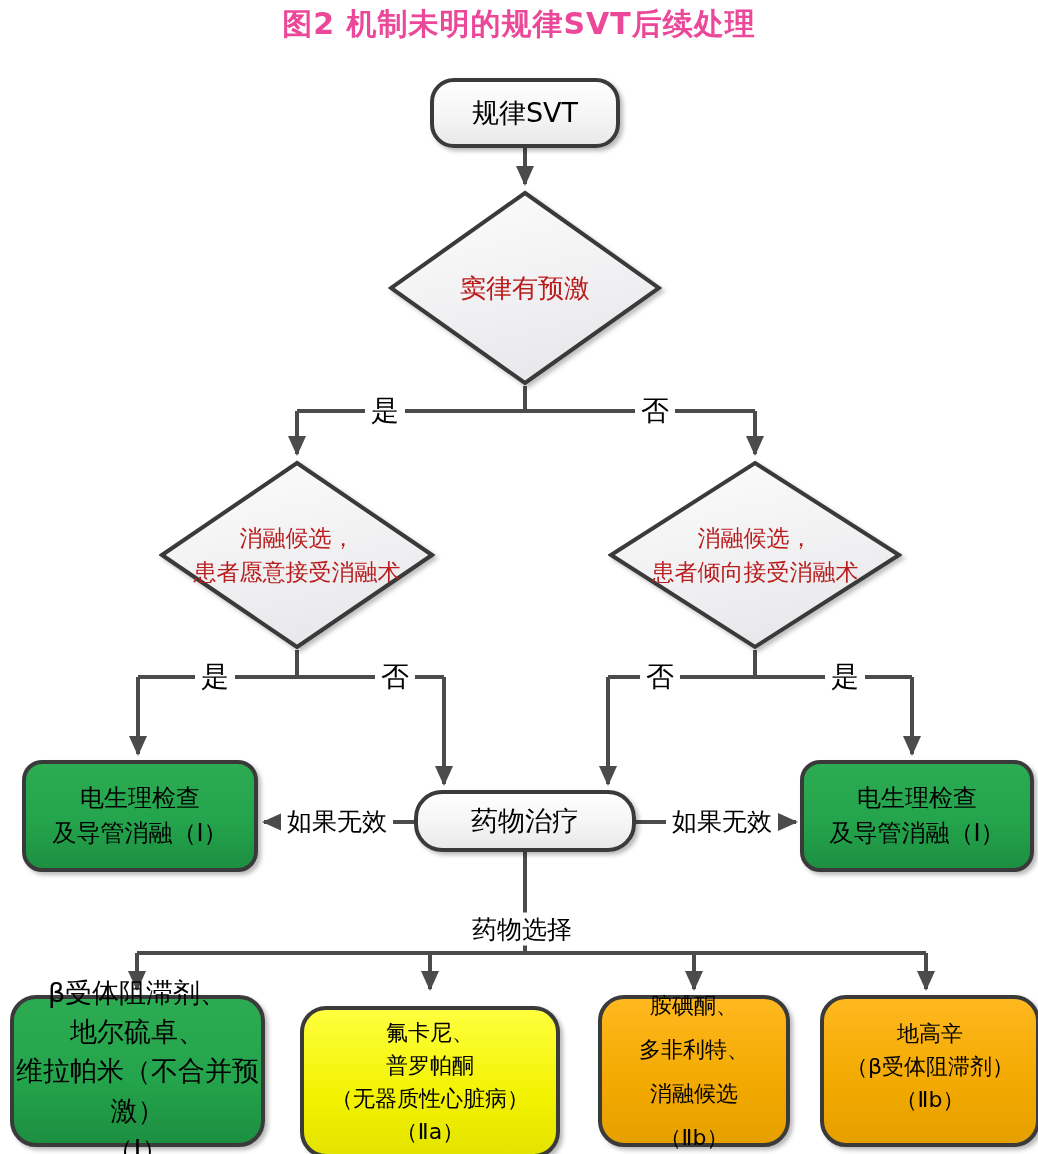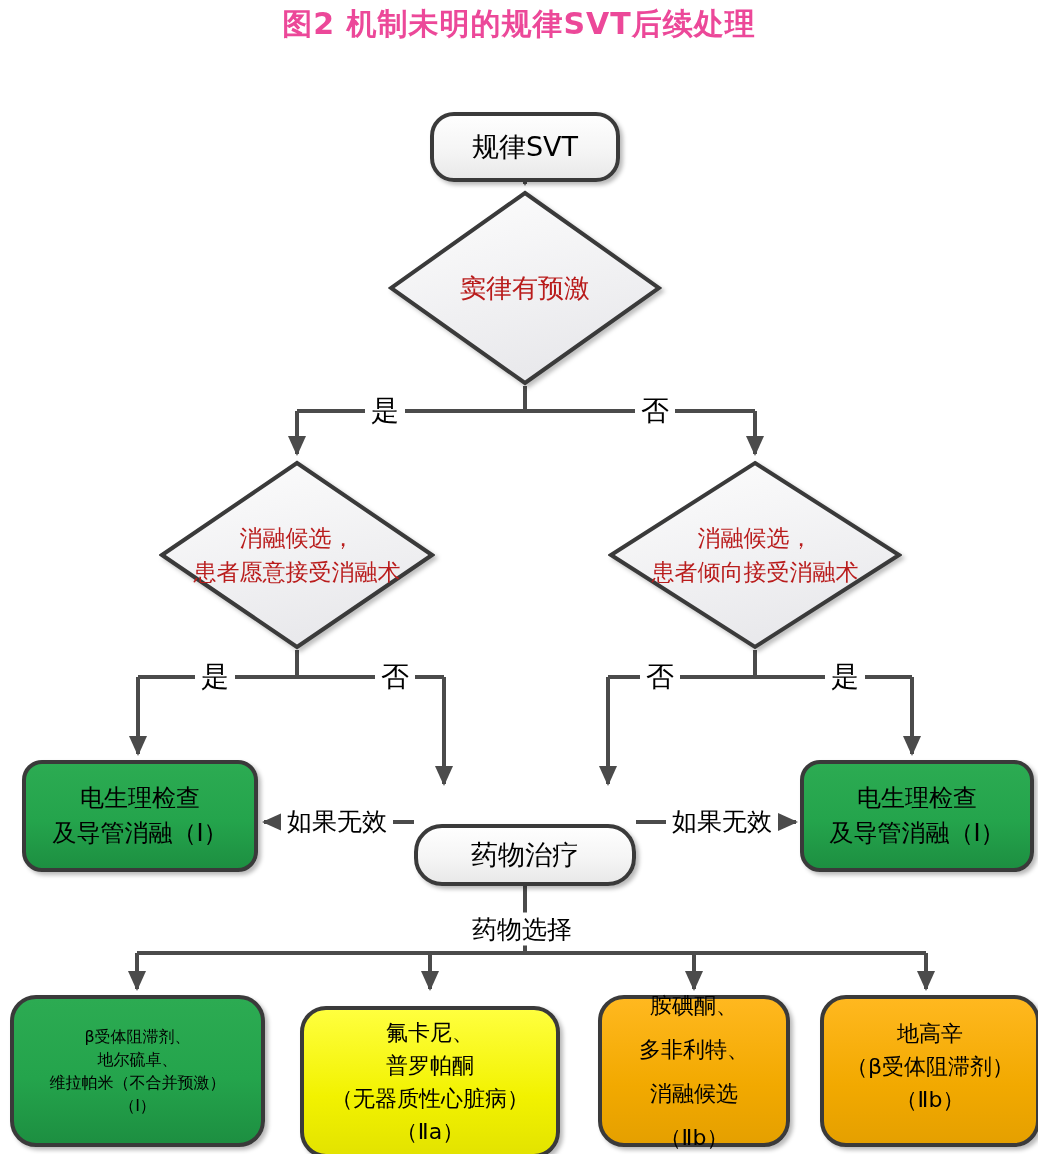--- a/index.html
+++ b/index.html
@@ -27,26 +27,26 @@
                filter:drop-shadow(3px 3px 2px rgba(0,0,0,0.25));}
   .diamond .dtext{position:absolute;left:0;top:0;width:100%;height:100%;
                   display:flex;flex-direction:column;align-items:center;justify-content:center;
                   text-align:center;color:#b91c1c;}
 
   .edge-label{position:absolute;transform:translate(-50%,-50%);background:#ffffff;
               padding:0 6px;color:#000;white-space:nowrap;}
   .yn{font-size:28px;}
   .note{font-size:25px;}
 
-  .fs27{font-size:27px;margin-top:34px;}
+  .fs27{font-size:27px;}
   .fs26{font-size:26px;}
   .fs24{font-size:24px;line-height:1.45;}
   .fs23{font-size:23px;line-height:1.5;}
   .fs22{font-size:22px;line-height:1.5;}
-  .fs21{font-size:16px;line-height:1.45;}
+  .fs21{font-size:27px;line-height:1.45;}
 </style>
 </head>
 <body>
 
 <div id="stage">
 
   <div id="title">图2 机制未明的规律SVT后续处理</div>
 
   <svg id="wires" viewBox="0 0 1038 1154" xmlns="http://www.w3.org/2000/svg">
     <defs>

